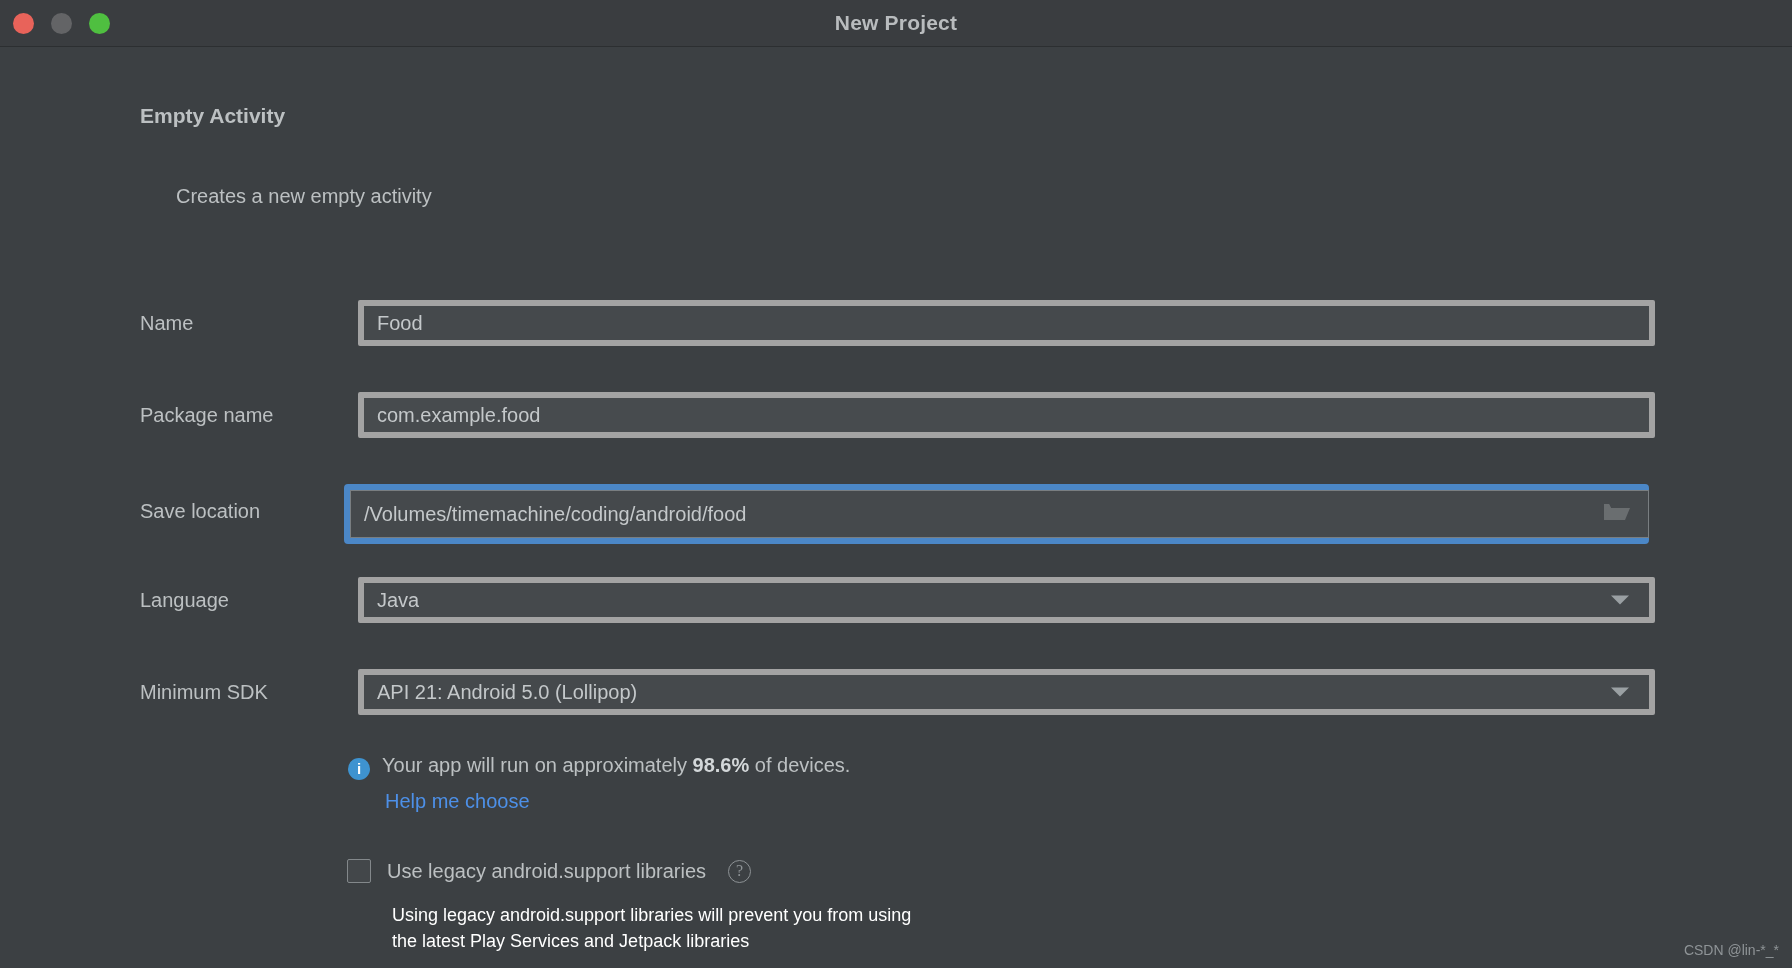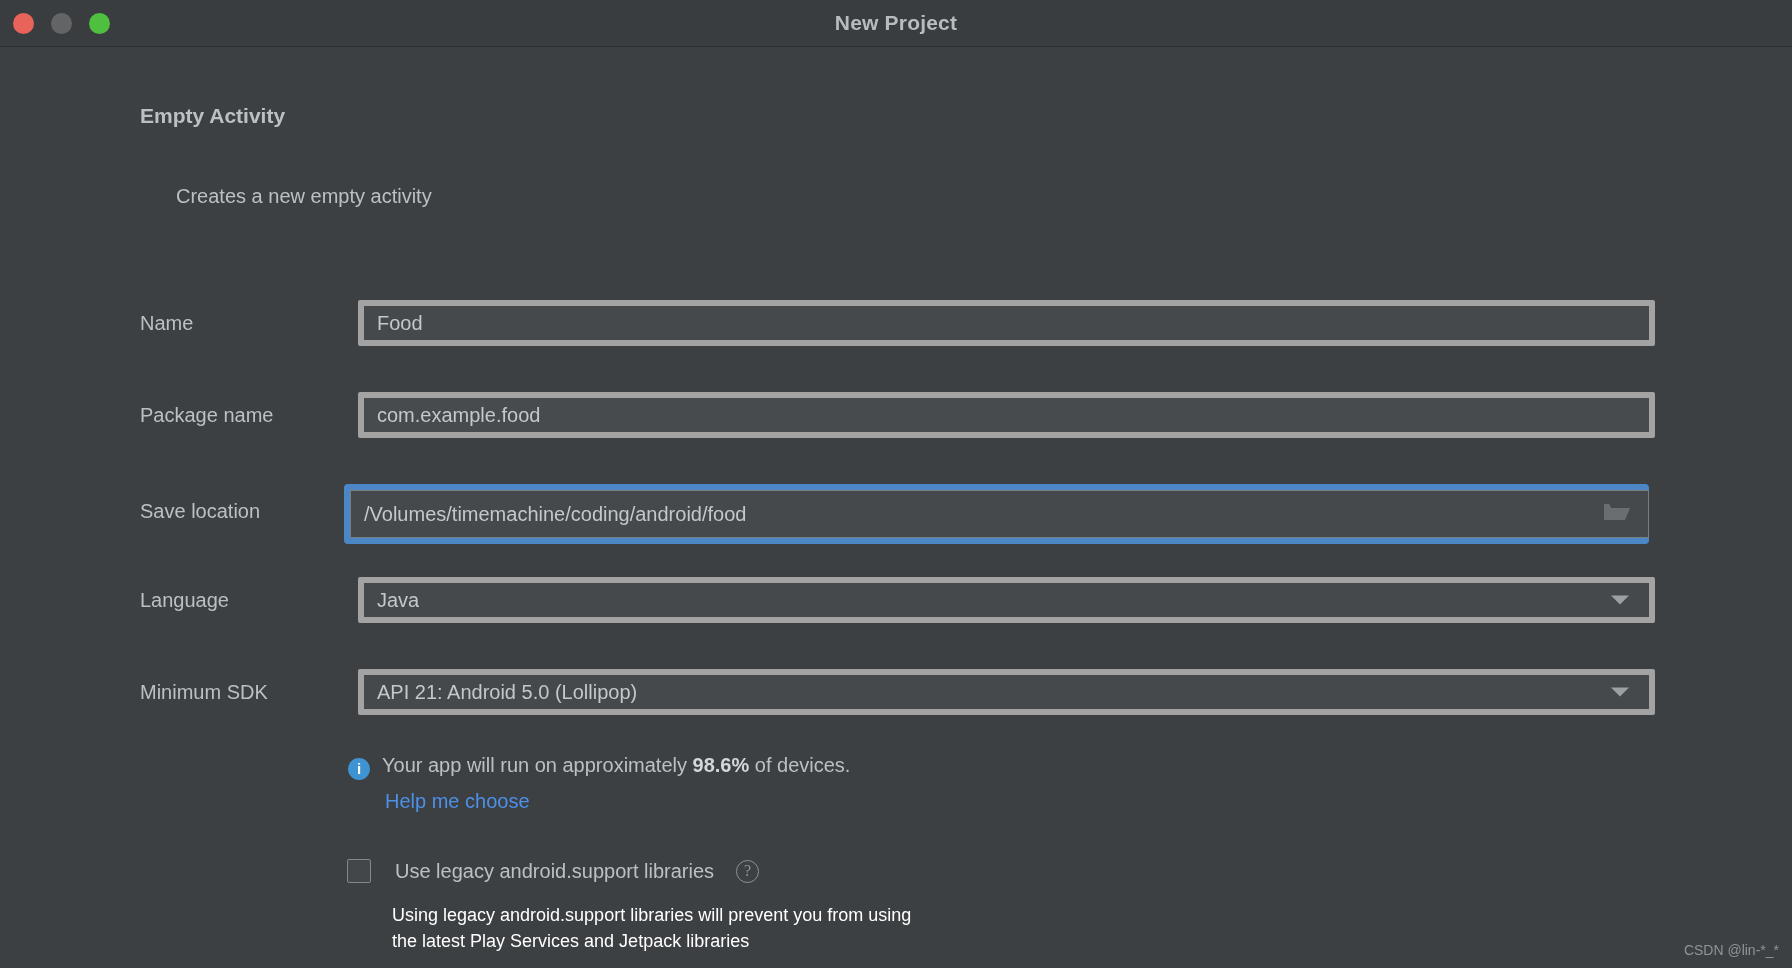--- a/index.html
+++ b/index.html
@@ -103,21 +103,21 @@
     font-size: 20px; color: #4d90e8; cursor: pointer;
   }
 
   
   .cb-row { position: absolute; left: 347px; top: 812px; display: flex; align-items: center; }
   .checkbox {
     width: 24px; height: 24px;
     border: 1px solid #83888b; border-radius: 2px;
     background: #43474a; flex: none;
   }
-  .cb-label { margin-left: 24px; font-size: 20px; color: #bcc0c2; white-space: nowrap; }
+  .cb-label { margin-left: 16px; font-size: 20px; color: #bcc0c2; white-space: nowrap; }
   .help-circle {
     margin-left: 22px;
     width: 23px; height: 23px; border-radius: 50%;
     border: 1.5px solid #8d9295; color: #8d9295;
     font-size: 16px; line-height: 20px; text-align: center;
     font-family: "Liberation Serif", serif;
     flex: none;
   }
   .cb-hint {
     position: absolute; left: 392px; top: 855px;

